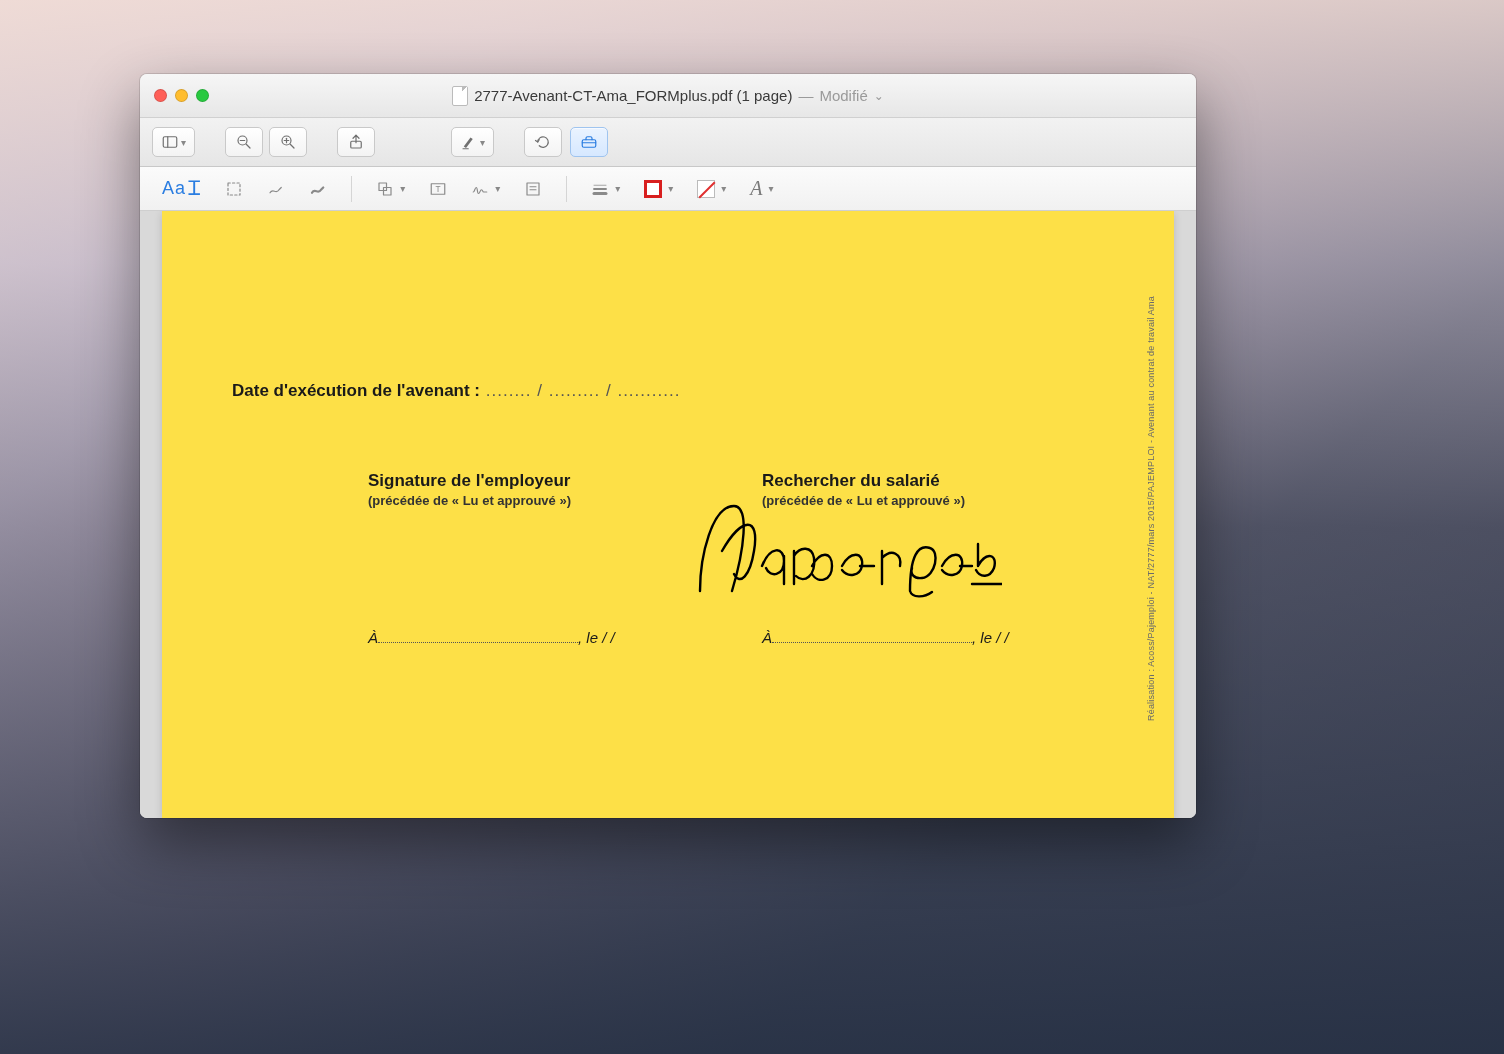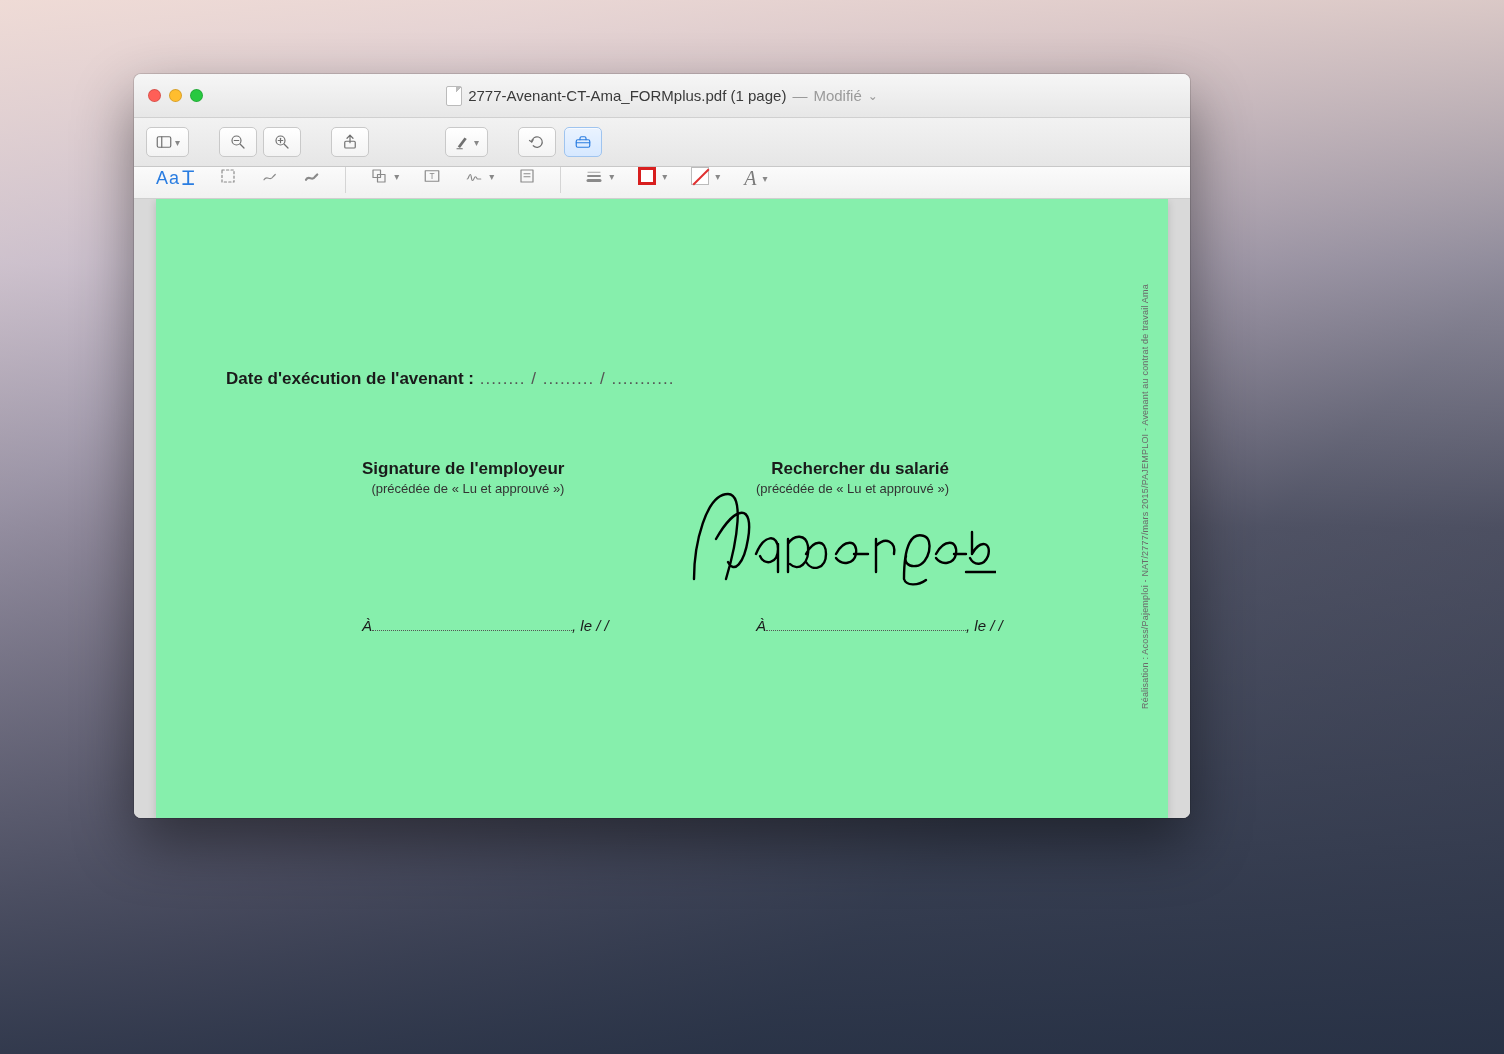--- a/index.html
+++ b/index.html
@@ -11,21 +11,21 @@
   }
   
   .bg-layer {
     position:absolute; inset:0;
     background:
       linear-gradient(180deg, rgba(240,220,215,0.85) 0%, rgba(200,190,205,0.6) 25%, rgba(100,100,120,0.5) 50%, rgba(40,50,70,0.9) 100%);
   }
 
   .window {
     position: absolute;
-    left: 134px; top: 74px;
+    left: 140px; top: 74px;
     width: 1056px; height: 744px;
     background: #ececec;
     border-radius: 7px;
     box-shadow: 0 25px 60px rgba(0,0,0,0.45), 0 0 0 1px rgba(0,0,0,0.12);
     display: flex; flex-direction: column;
     overflow: hidden;
   }
 
   
   .titlebar {
@@ -79,54 +79,54 @@
     background-position: 4px 3px, 18px 18px;
   }
   .search::placeholder{color:#9a9a9a;}
 
   
   .ic{width:18px;height:18px;stroke:#707070;stroke-width:1.6;fill:none;stroke-linecap:round;stroke-linejoin:round;}
   .tbtn.active .ic{stroke:#2a7de1;}
 
   
   .markbar {
-    height: 32px;
+    height: 44px;
     background: linear-gradient(#fbfbfb,#f1f1f1);
     border-bottom:1px solid #cfcfcf;
-    display:flex; align-items:flex-start; gap:24px; padding:0 22px;
+    display:flex; align-items:center; gap:24px; padding:0 22px;
   }
   .mbtn{display:flex;align-items:center;gap:4px;color:#777;}
   .mbtn.active{color:#2a7de1;}
   .mbtn .ic{stroke:#8a8a8a;}
   .mlabel{font-size:18px;letter-spacing:1px;}
   .drop{font-size:10px;color:#888;margin-left:2px;}
   .msep{width:1px;height:26px;background:#d5d5d5;}
   .swatch-border{width:18px;height:18px;border:3px solid #d81f1f;background:#fff;}
   .swatch-fill{width:18px;height:18px;background:#fff;border:1px solid #bbb;position:relative;}
   .swatch-fill::after{content:"";position:absolute;left:-2px;top:8px;width:22px;height:2px;background:#e03030;transform:rotate(-45deg);}
   .Aicon{font-family:Georgia,serif;font-style:italic;font-size:20px;color:#7a7a7a;}
 
   
   .docarea{flex:1;background:#d9d9d9;overflow:hidden;position:relative;}
   .page{
     position:absolute; left:22px; right:22px; top:0; bottom:0;
-    background:#86efac; box-shadow:0 2px 8px rgba(0,0,0,0.15);
+    background:#fde047; box-shadow:0 2px 8px rgba(0,0,0,0.15);
     padding:0;
   }
   .content{position:relative;width:100%;height:100%;font-family:"Helvetica Neue",Arial,sans-serif;color:#1a1a1a;}
 
   .date-line{position:absolute;left:70px;top:170px;font-size:17px;}
   .date-line b{font-weight:700;}
   .dots{color:#555;letter-spacing:1px;}
 
-  .sig-block{position:absolute;top:260px;font-size:17px;text-align:right;}
+  .sig-block{position:absolute;top:260px;font-size:17px;}
   .sig-block.emp{left:206px;}
   .sig-block.sal{left:600px;}
   .sig-title{font-weight:600;}
-  .sig-sub{font-size:13px;color:#333;margin-top:2px;}
+  .sig-sub{font-size:13px;color:#333;margin-top:2px;font-weight:bold;}
 
   .place-line{position:absolute;top:418px;font-size:15px;font-style:italic;}
   .place-line.emp{left:206px;}
   .place-line.sal{left:600px;}
   .dline{display:inline-block;border-bottom:1px dotted #555;height:10px;vertical-align:baseline;}
 
   .side-credit{
     position:absolute;right:18px;top:70px;
     writing-mode:vertical-rl;transform:rotate(180deg);
     font-size:9px;color:#6a6a6a;letter-spacing:0.2px;

